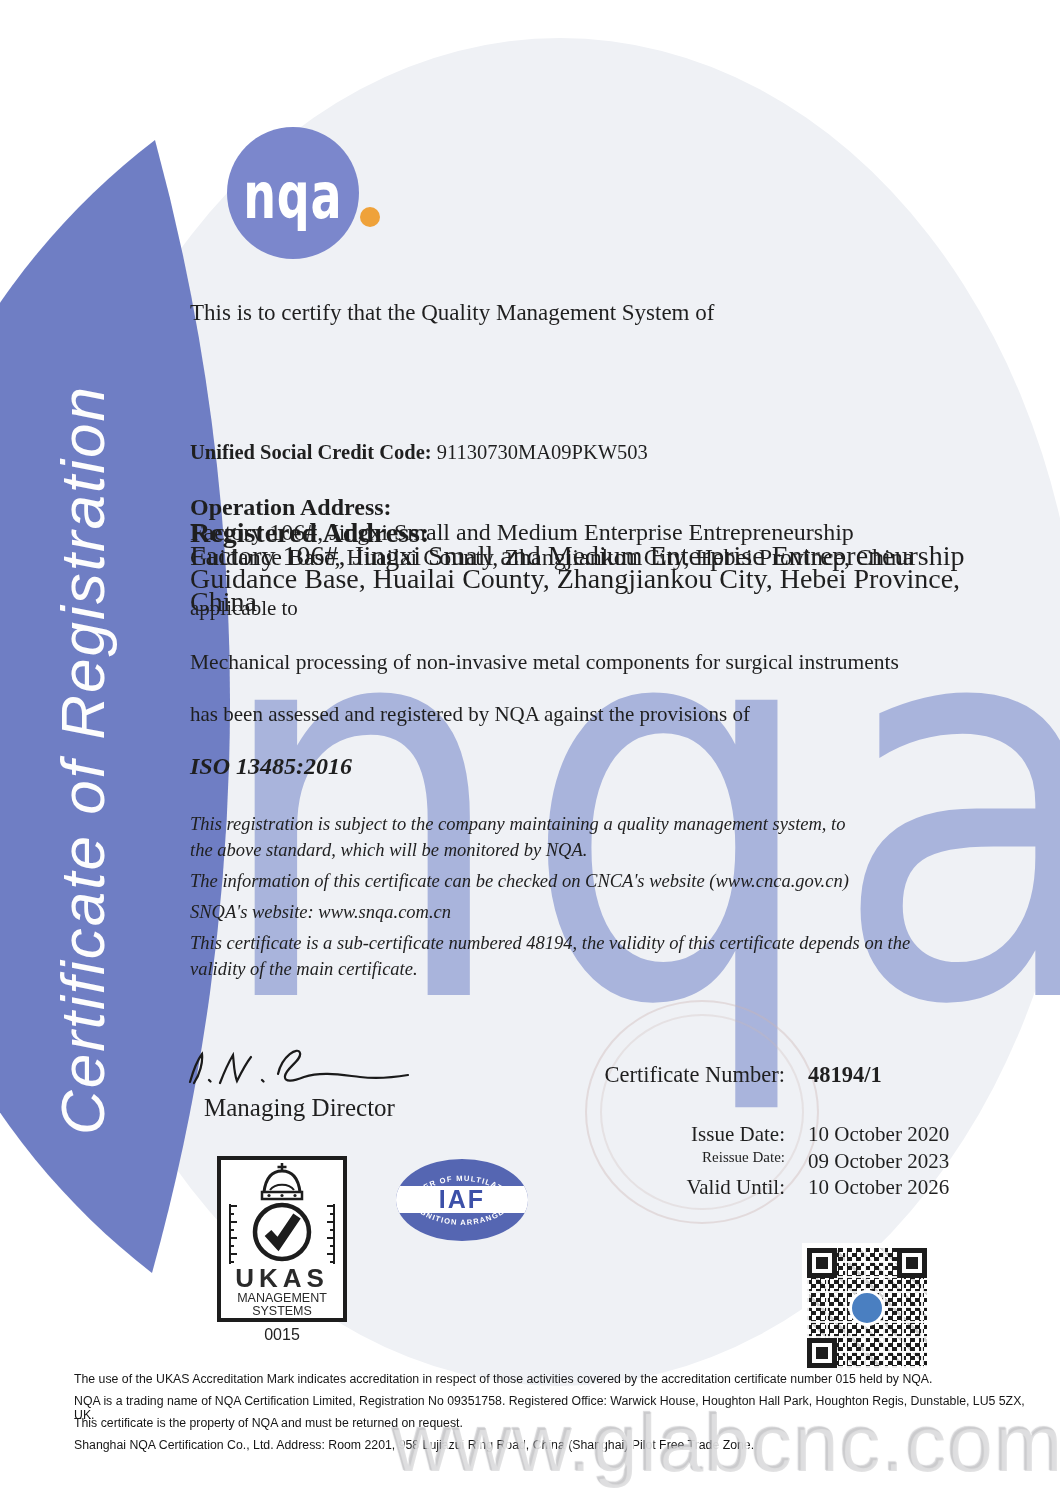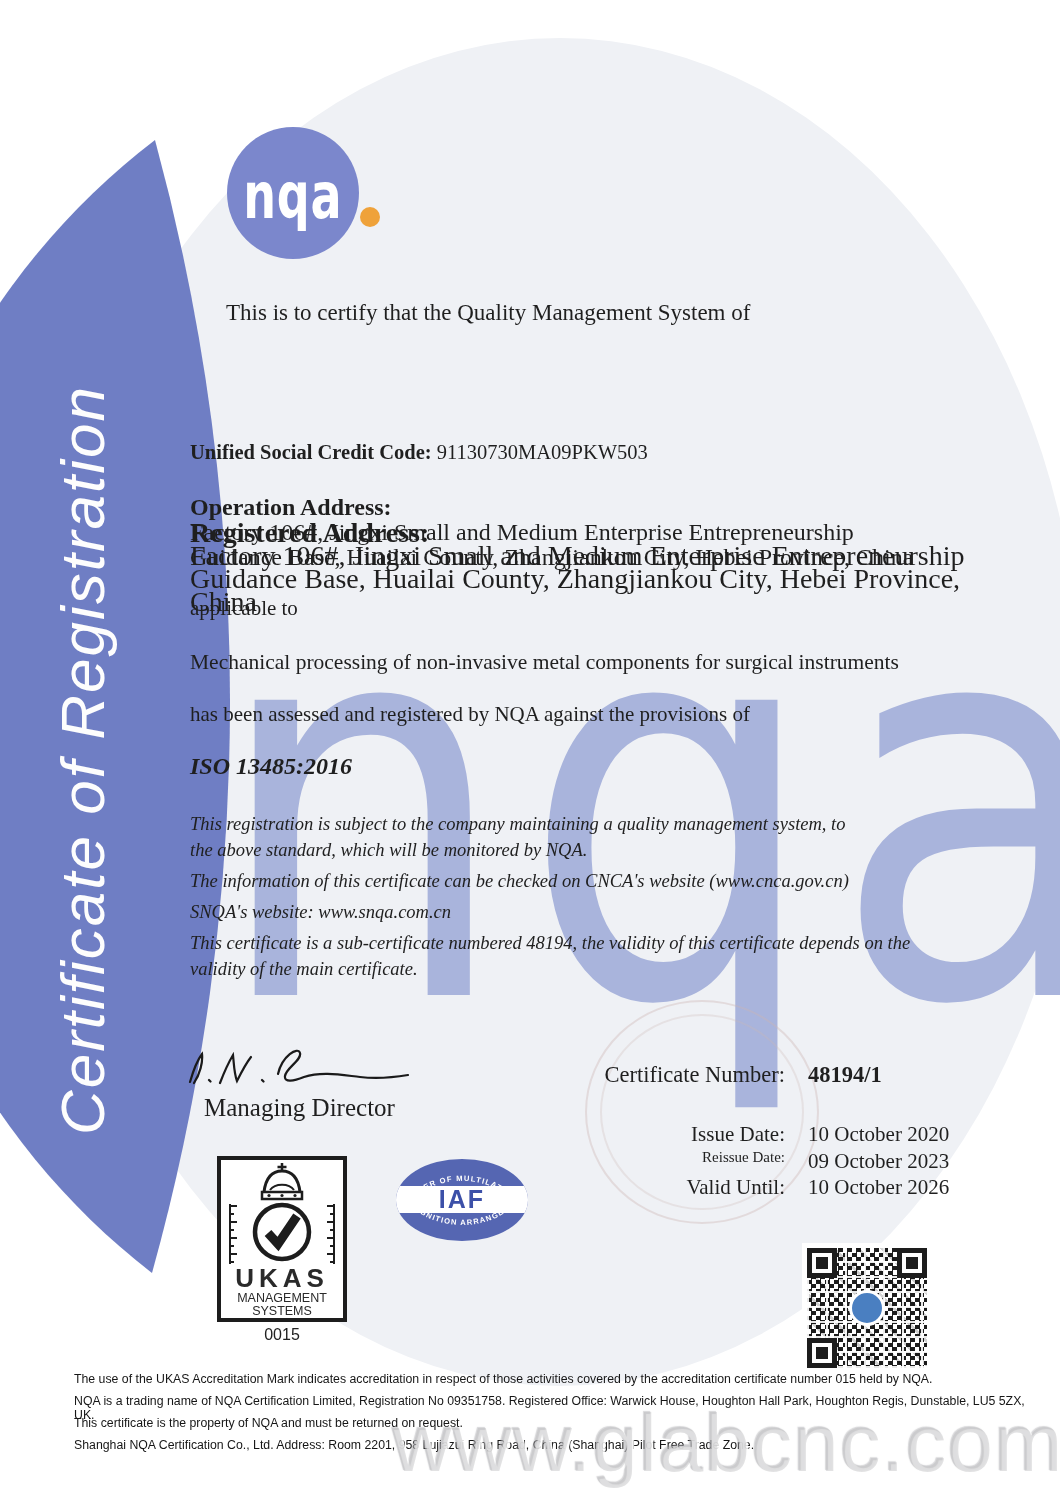--- a/index.html
+++ b/index.html
@@ -25,21 +25,21 @@
   
   #nqa-watermark{left:212px;top:538px;z-index:1;font-family:"DejaVu Sans",sans-serif;
      font-size:540px;line-height:1;color:#a9b4dc;letter-spacing:14px;
      transform:scaleX(0.87);transform-origin:left top;white-space:nowrap;}
   
   .seal{border-radius:50%;border:2px solid rgba(205,182,178,0.38);z-index:4;}
   
   .tblock{left:190px;z-index:5;}
   .pre{white-space:pre-line;}
   b.lbl{font-weight:bold;}
-  #intro{top:300px;font-size:23px;margin-left:36px;}
+  #intro{top:300px;font-size:23px;}
   #company-name{top:366px;font-size:33px;line-height:41px;font-weight:normal;}
   #credit-row{top:441px;font-size:20.5px;}
   #op-addr{top:470px;font-size:24px;line-height:25px;width:800px;}
   #reg-addr{top:498px;font-size:28px;line-height:23px;width:800px;}
   #applicable{top:596px;font-size:21px;}
   #scope{top:650px;font-size:21.5px;width:820px;}
   #assessed{top:702px;font-size:21px;}
   #standard{top:753px;font-size:24px;font-weight:bold;font-style:italic;}
   #terms{top:811px;font-size:18.5px;line-height:26px;width:860px;}
   #terms .term{margin:0 0 5px 0;font-style:italic;}

